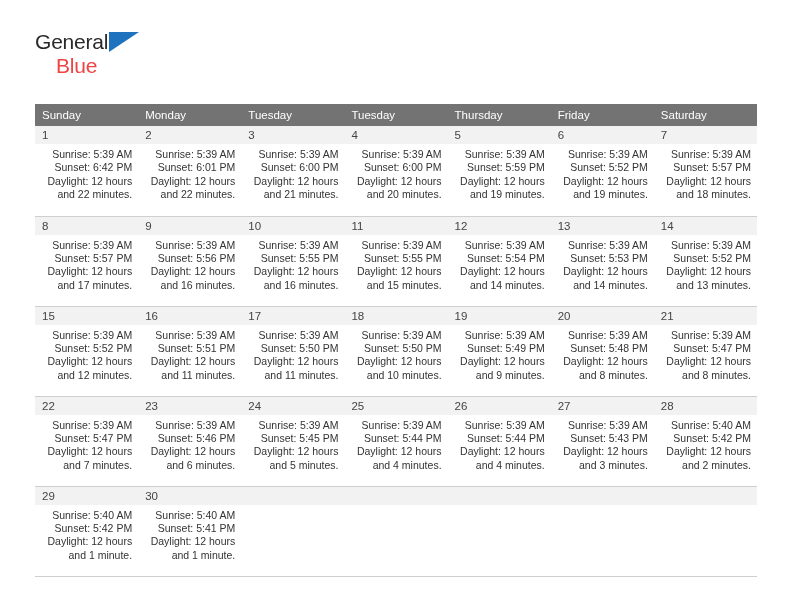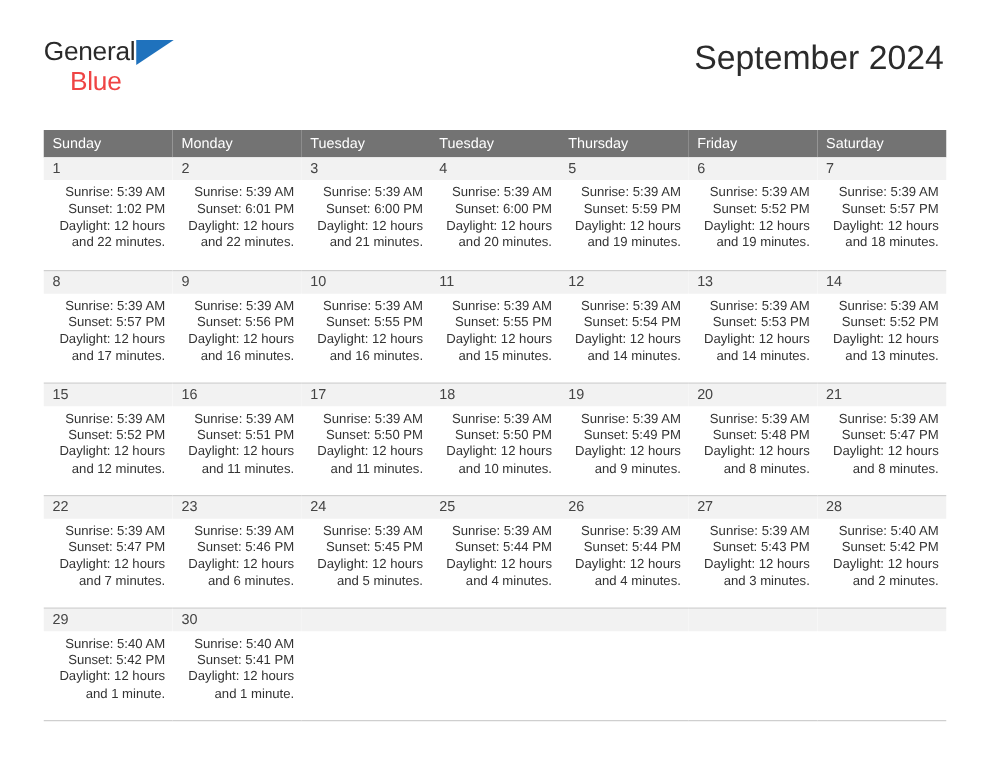--- a/index.html
+++ b/index.html
@@ -131,21 +131,20 @@
   <div class="top">
 
     <div class="logo">
       <div class="logo-row1">
         <span>General</span>
         <span class="logo-tri"></span>
       </div>
       <div class="logo-row2">Blue</div>
     </div>
 
-    <div class="title">September 2024</div>
   </div>
 
   <div class="calendar">
     <table class="cal">
       <thead>
         <tr>
           <th>Sunday</th>
           <th>Monday</th>
           <th>Tuesday</th>
           <th>Tuesday</th>
@@ -153,21 +152,21 @@
           <th>Friday</th>
           <th>Saturday</th>
         </tr>
       </thead>
       <tbody id="cal-body">
           <tr>
             <td class="day">
               <div class="daynum">1</div>
               <div class="info">
                 <div>Sunrise: 5:39 AM</div>
-                <div>Sunset: 1:02 PM</div>
+                <div>Sunset: 6:42 PM</div>
                 <div>Daylight: 12 hours</div>
                 <div>and 22 minutes.</div>
               </div>
             </td>
             <td class="day">
               <div class="daynum">2</div>
               <div class="info">
                 <div>Sunrise: 5:39 AM</div>
                 <div>Sunset: 6:01 PM</div>
                 <div>Daylight: 12 hours</div>

